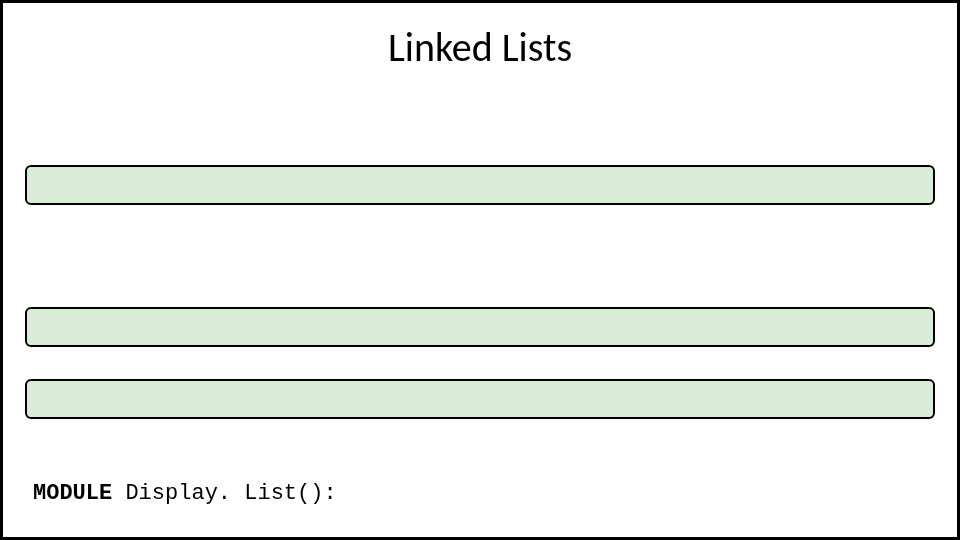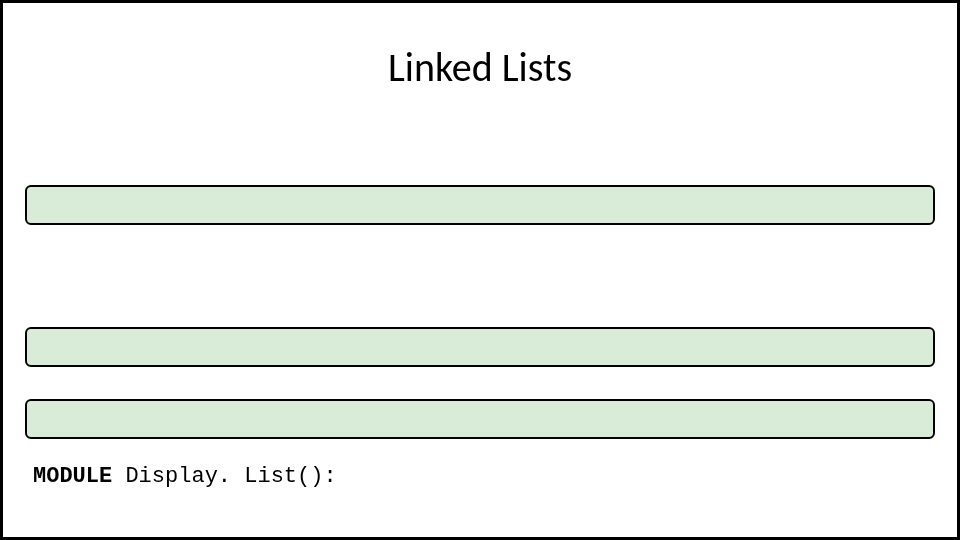--- a/index.html
+++ b/index.html
@@ -15,33 +15,34 @@
     width: 960px;
     height: 540px;
     border: 3px solid #000;
     padding: 20px 30px 20px 30px;
     position: relative;
   }
   .title {
     font-family: Calibri, Arial, sans-serif;
     font-size: 40px;
     text-align: center;
-    margin: 20px 0 25px 0;
+    margin: 0 0 25px 0;
     color: #000;
   }
   .code {
     font-family: "Courier New", Courier, monospace;
     font-size: 22px;
     line-height: 1.55;
     color: #000;
     white-space: pre;
   }
   .line {
     position: relative;
     padding: 2px 0 2px 0;
+    margin-top: 37px;
   }
   .indent0 { padding-left: 0; }
   .b { font-weight: bold; }
 
   .hl {
     position: absolute;
     left: -8px;
     right: -8px;
     background: #d8ecd8;
     border: 2.5px solid #000;

